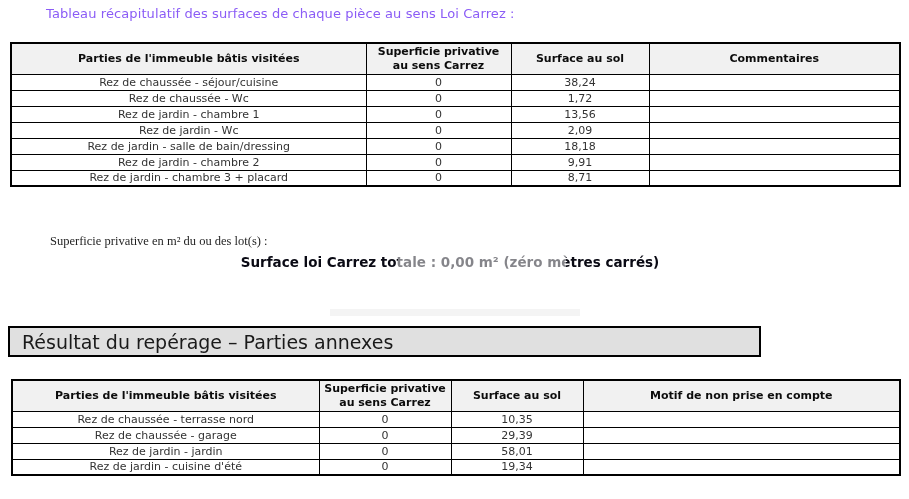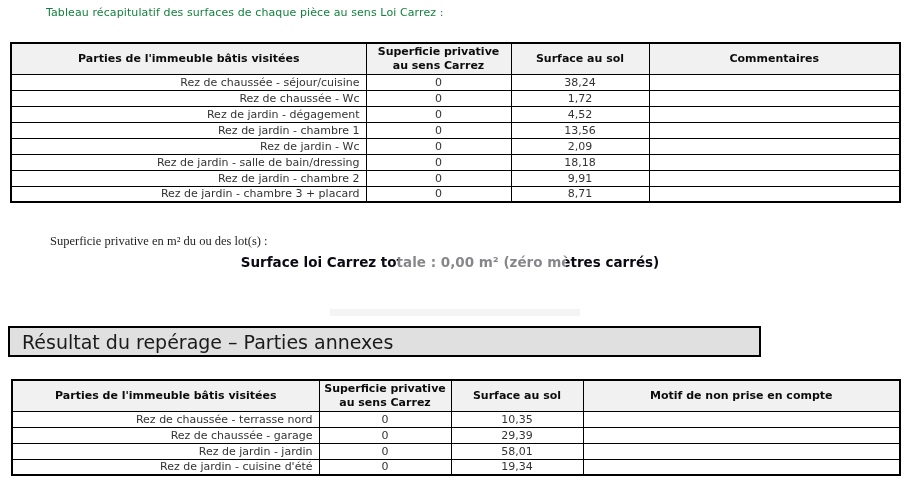--- a/index.html
+++ b/index.html
@@ -5,36 +5,36 @@
   * { box-sizing: border-box; margin: 0; padding: 0; }
   html, body { background: #ffffff; }
   body {
     width: 909px; height: 499px;
     position: relative; overflow: hidden;
     font-family: "DejaVu Sans", sans-serif;
     color: #2b2b2b;
   }
   .intro {
     position: absolute; left: 46px; top: 6px;
-    font-size: 11px; color: #15803d; letter-spacing: .1px;
+    font-size: 13px; color: #8b5cf6; letter-spacing: .1px;
   }
   table {
     position: absolute; border-collapse: collapse; table-layout: fixed;
     border: 2px solid #000;
   }
   .t1 { left: 10px; top: 42px; width: 889px; }
   .t2 { left: 11px; top: 379px; width: 888px; }
   th, td { border: 1px solid #000; overflow: hidden; white-space: nowrap; }
   th {
     background: #f1f1f1; font-size: 11px; font-weight: bold; color: #0c0c0c;
     height: 26px; line-height: 1.25; padding: 1px 4px; text-align: center;
     white-space: normal;
   }
   td { font-size: 11px; height: 16px; padding: 0 6px; color: #333333; }
-  td.cl { text-align: right; margin-left: 36px; }
+  td.cl { text-align: center; margin-left: 36px; }
   td.cc { text-align: center; }
   .lots {
     position: absolute; left: 50px; top: 234px;
     font-size: 12.5px; color: #1f1f1f; font-family: Liberation Serif, serif;
   }
   .totals {
     position: absolute; left: 0; top: 254px; width: 900px;
     text-align: center; font-weight: bold; font-size: 13.5px;
     line-height: 16.5px; color: #0a0a14;
   }
@@ -77,26 +77,20 @@
       <tr>
         <td class="cl">Rez de chaussée - séjour/cuisine</td>
         <td class="cc">0</td>
         <td class="cc">38,24</td>
         <td class="cc"></td>
       </tr>
       <tr>
         <td class="cl">Rez de chaussée - Wc</td>
         <td class="cc">0</td>
         <td class="cc">1,72</td>
-        <td class="cc"></td>
-      </tr>
-      <tr>
-        <td class="cl">Rez de jardin - dégagement</td>
-        <td class="cc">0</td>
-        <td class="cc">4,52</td>
         <td class="cc"></td>
       </tr>
       <tr>
         <td class="cl">Rez de jardin - chambre 1</td>
         <td class="cc">0</td>
         <td class="cc">13,56</td>
         <td class="cc"></td>
       </tr>
       <tr>
         <td class="cl">Rez de jardin - Wc</td>

